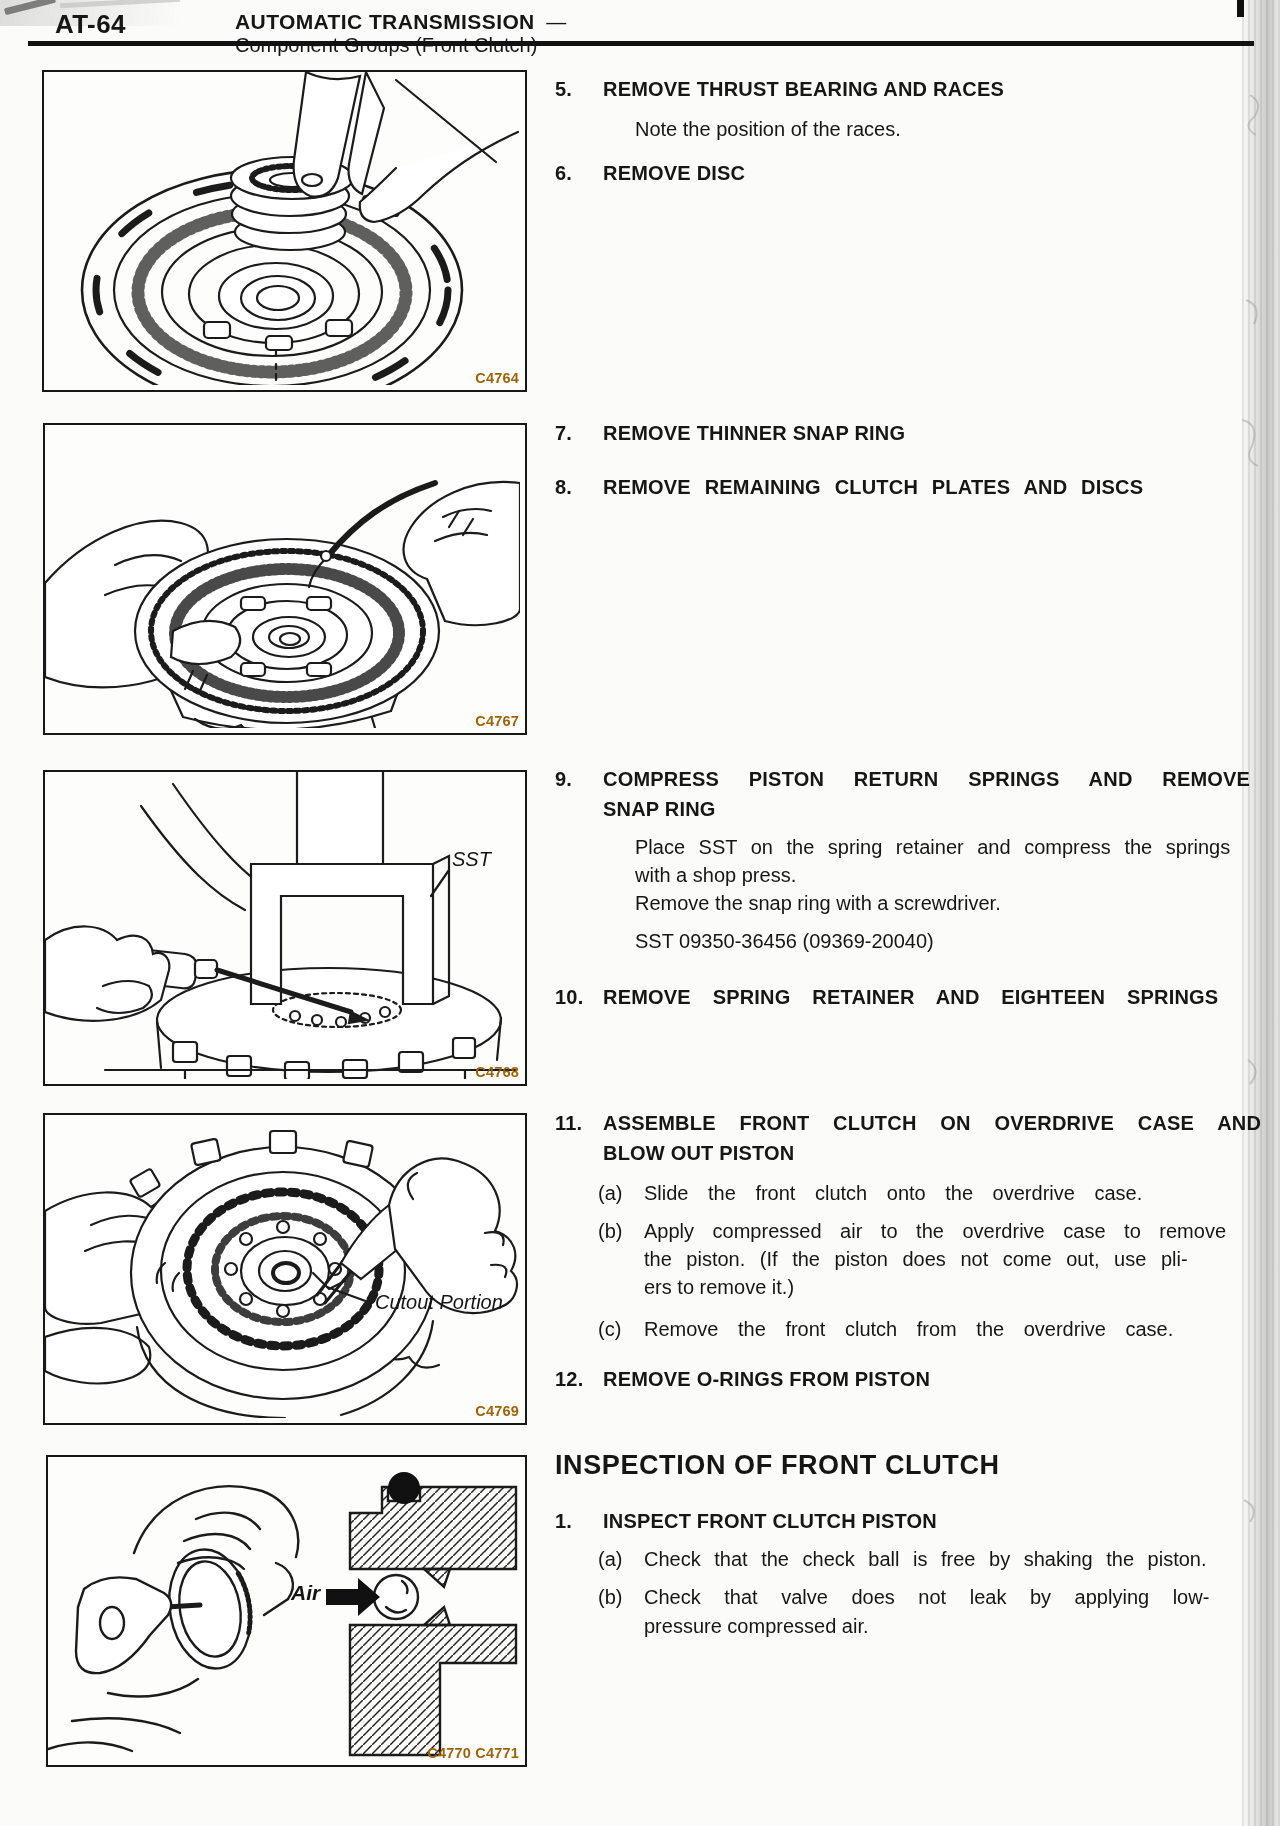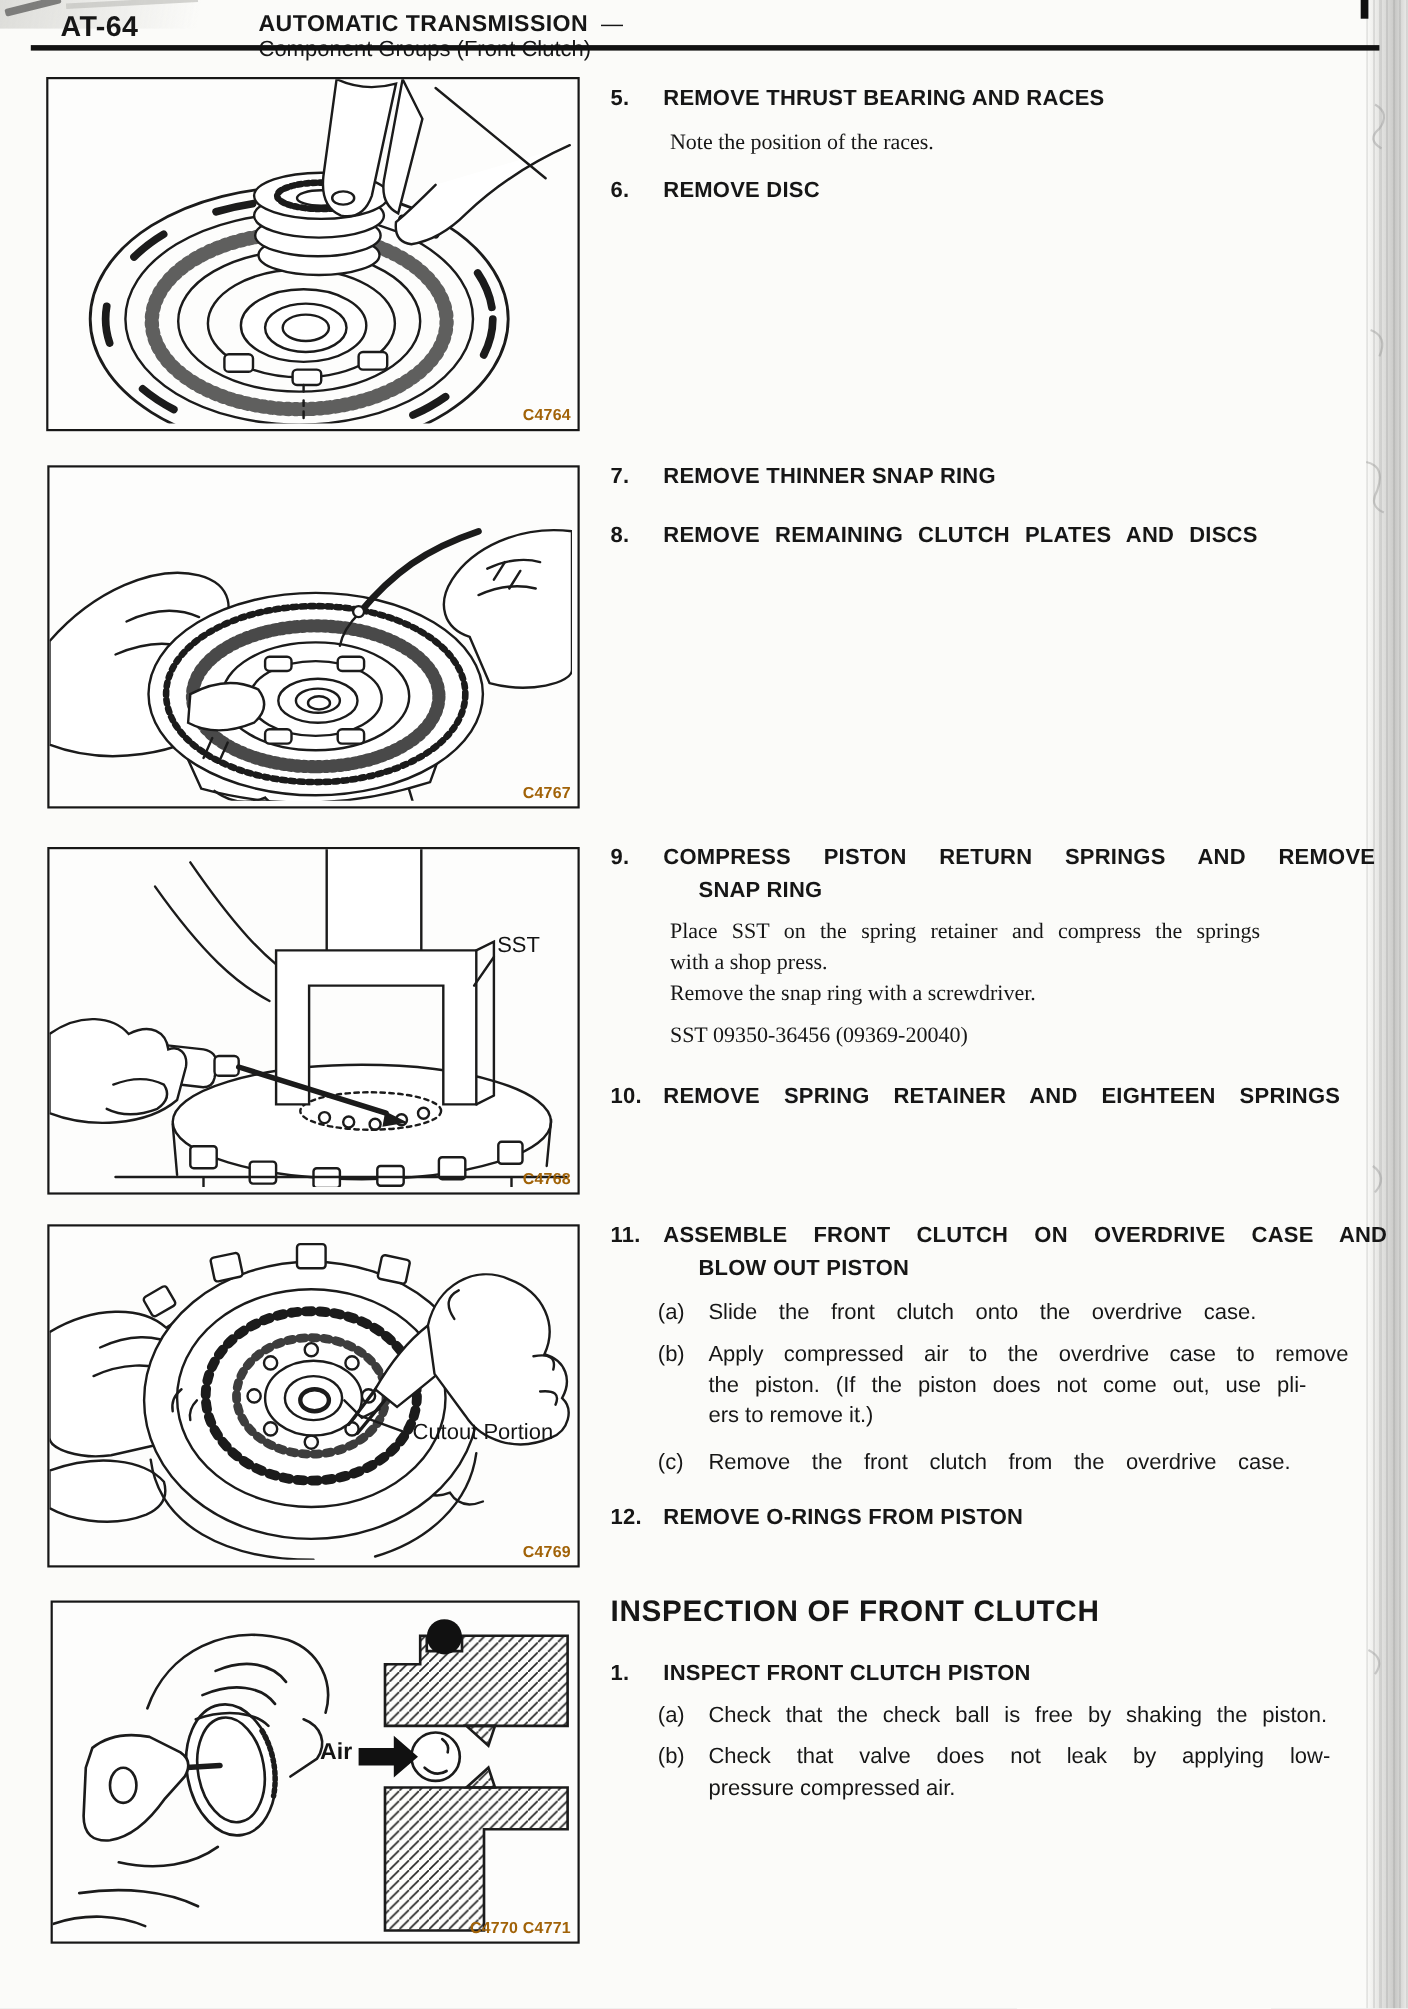--- a/index.html
+++ b/index.html
@@ -37,27 +37,27 @@
   .head-line .ttl{font-weight:bold;font-size:21px;letter-spacing:.4px;}
   .head-line .dash{padding:0 6px;}
   .head-rule{position:absolute;left:28px;top:41px;width:1226px;height:5px;background:#121212;}
   
   .figbox{position:absolute;border:2.5px solid #171717;background:#fdfdfc;}
   .figbox svg{display:block;}
   .figcode{
     position:absolute;right:6px;bottom:4px;font-size:14.5px;font-weight:700;
     letter-spacing:.2px;color:#a16207;white-space:nowrap;
   }
-  .figlabel{position:absolute;font-size:20px;color:#141414;white-space:nowrap;}
+  .figlabel{position:absolute;font-size:20px;color:#141414;white-space:nowrap;font-style:italic;}
   .figlabel.bold{font-weight:bold;}
   
   .t-row{position:absolute;left:555px;display:flex;font-size:20px;font-weight:bold;letter-spacing:.2px;white-space:nowrap;}
   .t-row .num{width:48px;flex:none;}
-  .title-line{position:absolute;left:603px;font-size:20px;font-weight:bold;letter-spacing:.2px;white-space:nowrap;margin-left:32px;}
-  .body-line{position:absolute;left:609px;font-size:20px;white-space:nowrap;font-family:Liberation Serif, serif;}
+  .title-line{position:absolute;left:603px;font-size:20px;font-weight:bold;letter-spacing:.2px;white-space:nowrap;}
+  .body-line{position:absolute;left:635px;font-size:20px;white-space:nowrap;}
   .sub{position:absolute;left:598px;display:flex;font-size:20px;white-space:nowrap;}
   .sub .sl{width:46px;flex:none;}
   .cont{position:absolute;left:644px;font-size:20px;white-space:nowrap;}
   .insp-heading{position:absolute;left:555px;font-size:27px;font-weight:bold;letter-spacing:.6px;white-space:nowrap;}
   .ws8{word-spacing:8px;}  .ws13{word-spacing:13px;} .ws14{word-spacing:14px;}
   .ws9{word-spacing:9px;}  .ws16{word-spacing:16px;} .ws18{word-spacing:18px;}
   .ws24{word-spacing:24px;}
   line,path,ellipse,circle,rect{vector-effect:none;}
 </style>
 </head>

